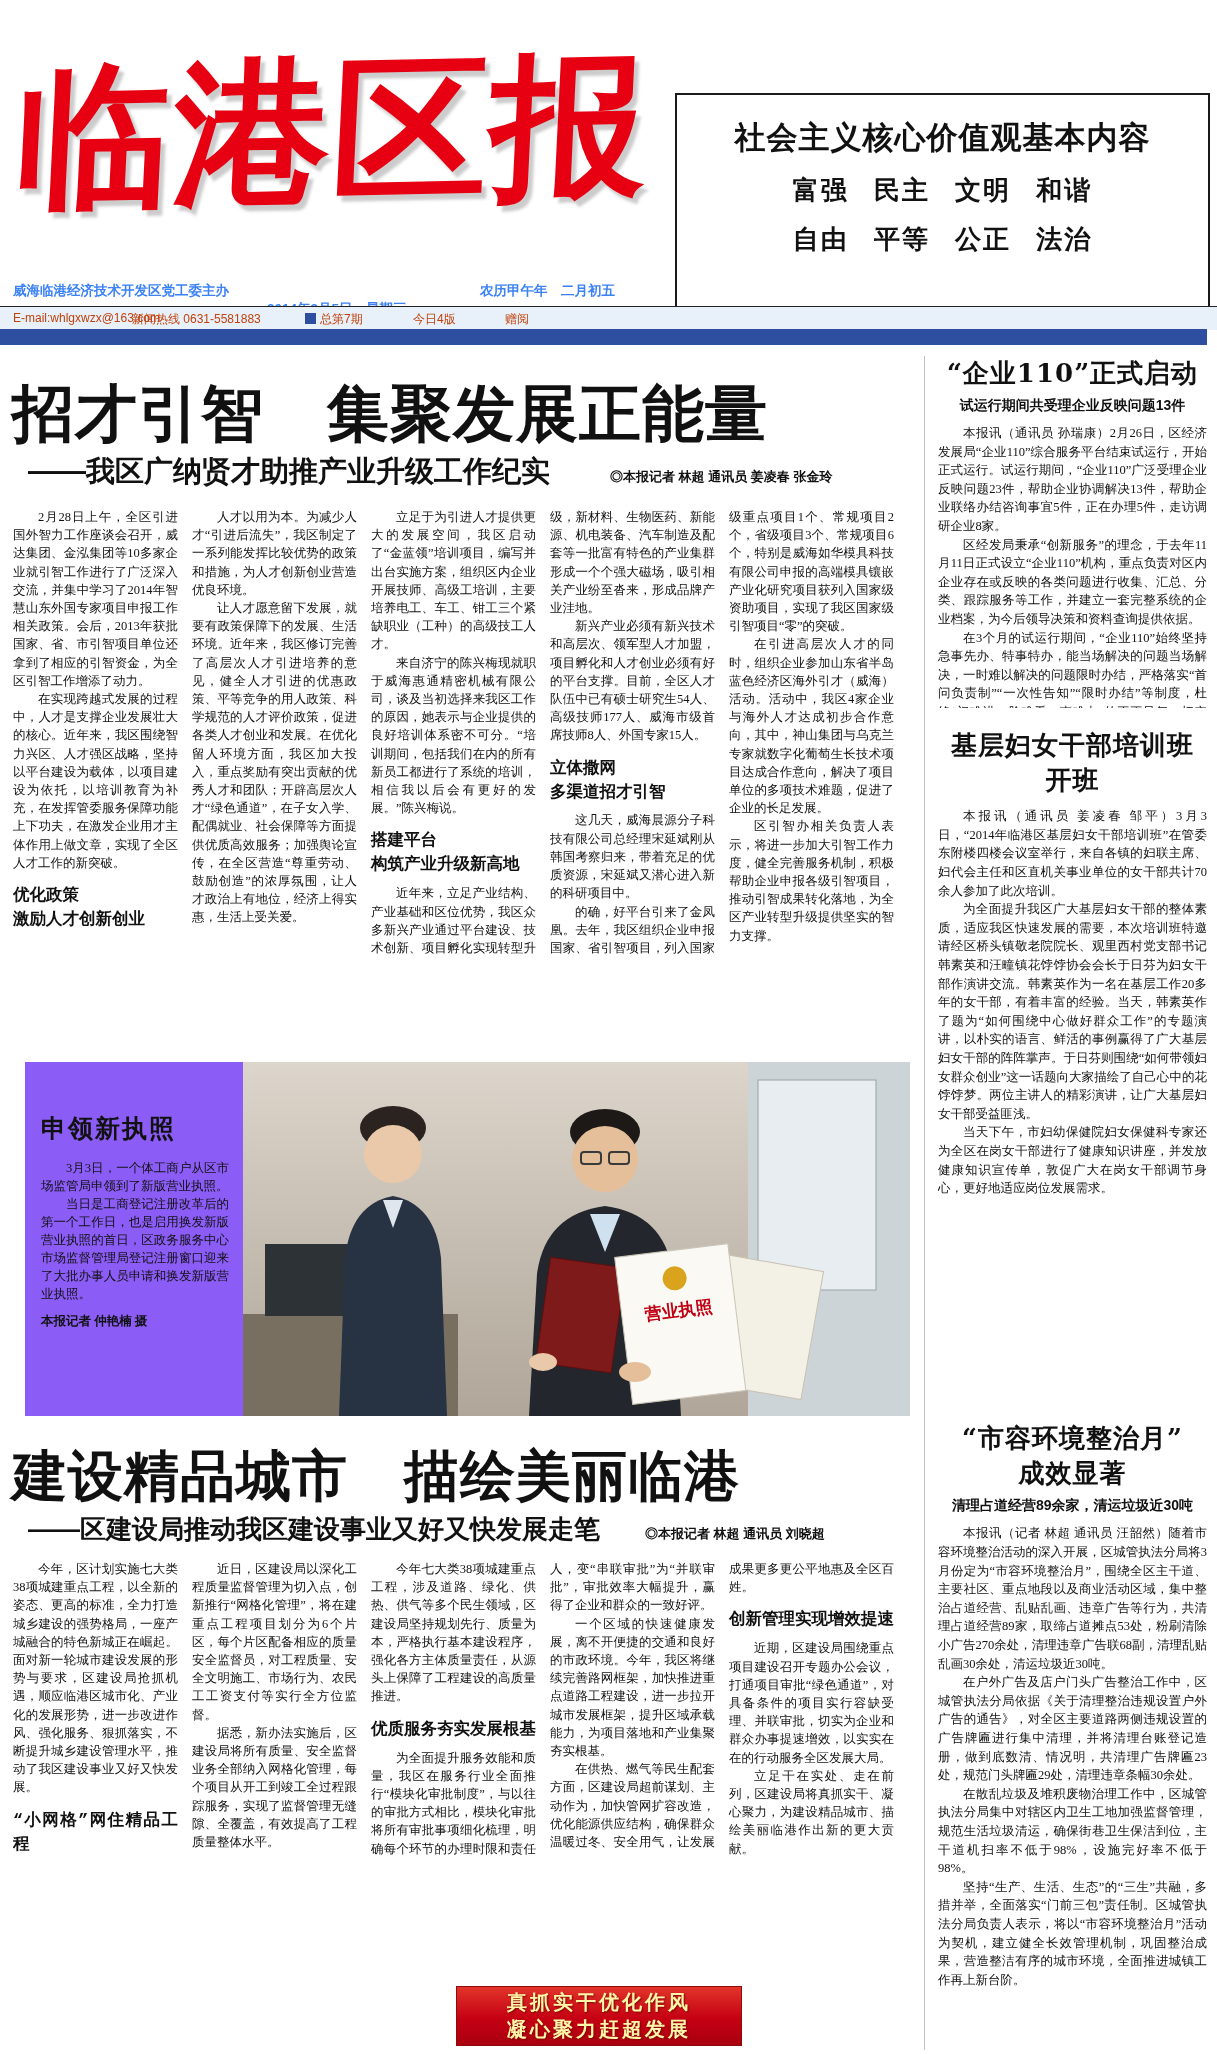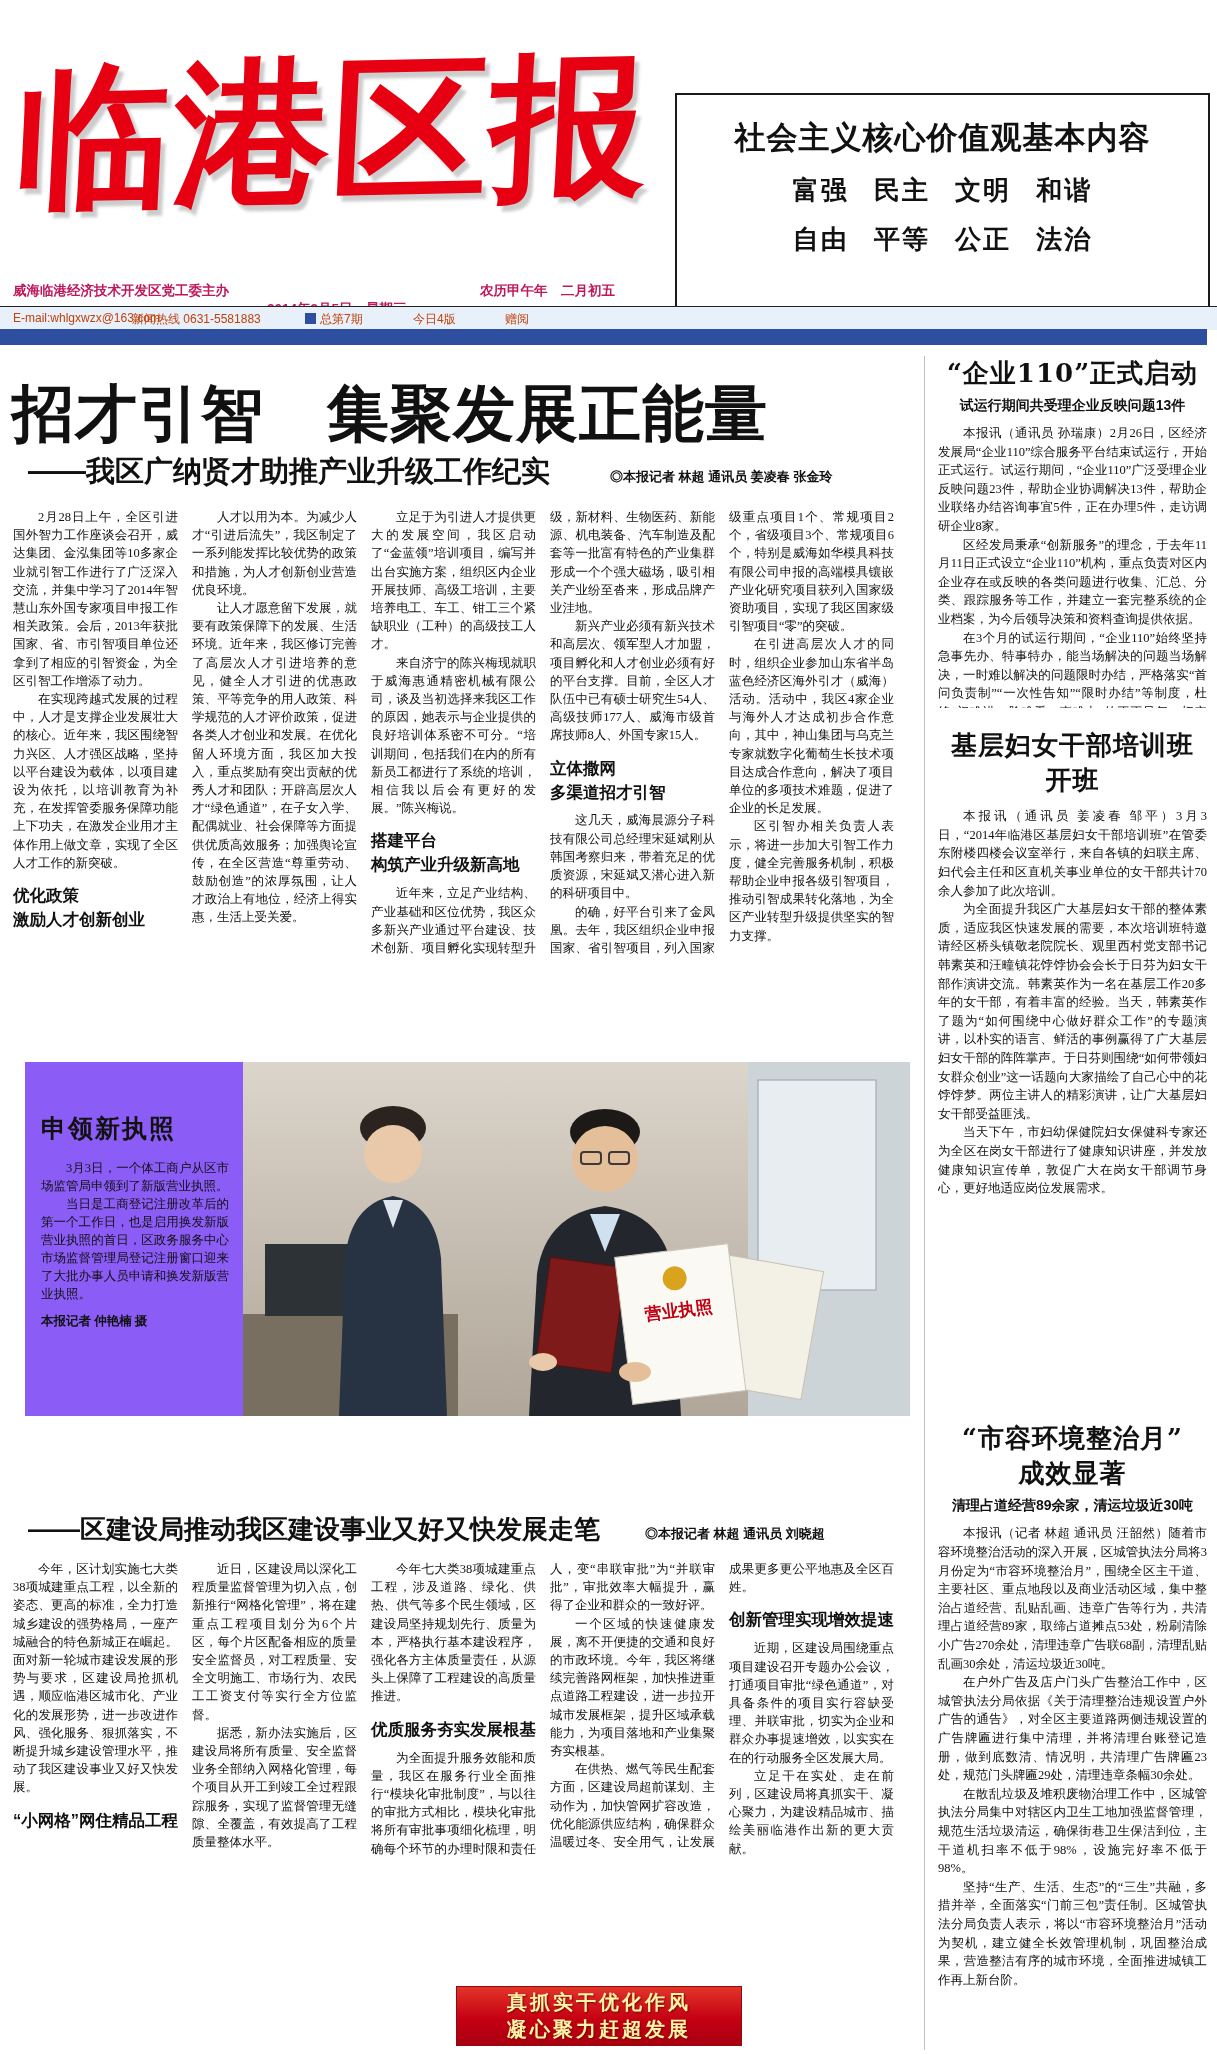--- a/index.html
+++ b/index.html
@@ -11,21 +11,21 @@
     font-family:"DejaVu Serif",serif;font-weight:900;font-size:156px;line-height:210px;
     color:#e60012;letter-spacing:2px;transform:skewX(-4deg) rotate(-1.2deg);
     text-shadow:5px 6px 3px rgba(110,110,110,.35);white-space:nowrap;}
   .values-box{position:absolute;left:675px;top:93px;width:535px;height:215px;
     border:2px solid #1a1a1a;box-sizing:border-box;text-align:center;
     font-family:"Liberation Sans","DejaVu Sans",sans-serif;}
   .vb-title{margin-top:22px;font-size:31px;font-weight:bold;letter-spacing:1px;}
   .vb-line{margin-top:14px;font-size:26px;font-weight:bold;word-spacing:16px;letter-spacing:2px;}
 
   .info1{position:absolute;left:0;top:279px;width:670px;height:26px;
-    font-family:"Liberation Sans","DejaVu Sans",sans-serif;font-size:13.5px;font-weight:bold;color:#be185d;}
+    font-family:"Liberation Sans","DejaVu Sans",sans-serif;font-size:13.5px;font-weight:bold;color:#3b82f6;}
   .info1 .i-pub{position:absolute;left:13px;top:3px;}
   .info1 .i-date{position:absolute;left:267px;top:21px;}
   .info1 .i-lunar{position:absolute;left:480px;top:3px;}
   .info2{position:absolute;left:0;top:306px;width:1217px;height:23px;background:#e8f0f9;
     border-top:1px solid #222;font-family:"Liberation Sans","DejaVu Sans",sans-serif;
     font-size:12px;color:#c2410c;}
   .info2 .i-email{position:absolute;left:13px;top:4px;}
   .info2 .i-hot{position:absolute;left:132px;top:4px;}
   .info2 .i-issue{position:absolute;left:285px;top:4px;margin-left:20px;}
   .info2 .i-pages{position:absolute;left:413px;top:4px;}
@@ -37,21 +37,21 @@
   .headline1{position:absolute;left:12px;top:372px;width:900px;font-size:62px;font-weight:900;
     font-family:"DejaVu Serif","Liberation Serif",serif;letter-spacing:1px;white-space:nowrap;}
   .subrow1{position:absolute;left:28px;top:452px;width:880px;white-space:nowrap;}
   .subrow1 .sub{font-size:29px;font-weight:bold;font-family:"Liberation Sans",sans-serif;}
   .subrow1 .byline{font-size:13px;font-weight:bold;margin-left:60px;font-family:"Liberation Sans",sans-serif;}
   .body1{position:absolute;left:13px;top:508px;width:881px;height:550px;overflow:hidden;
     column-count:5;column-gap:14px;font-size:12.5px;line-height:18.2px;text-align:justify;}
   .body2{position:absolute;left:13px;top:1560px;width:881px;height:488px;overflow:hidden;
     column-count:5;column-gap:14px;font-size:12.5px;line-height:18.2px;text-align:justify;}
   .para{margin:0;text-indent:2em;}
-  .subhead{font-family:Liberation Sans, sans-serif;font-weight:bold;font-size:16.5px;
+  .subhead{font-family:Liberation Mono, monospace;font-weight:bold;font-size:16.5px;
     line-height:1.45;margin:12px 0 7px;white-space:pre-line;break-inside:avoid;text-indent:0;}
 
   
   .photo{position:absolute;left:25px;top:1062px;width:885px;height:354px;background:#b9b0a3;}
   .photo svg{position:absolute;left:218px;top:0;}
   .caption{position:absolute;left:0;top:0;width:218px;height:354px;background:#8b5cf6;box-sizing:border-box;
     padding:50px 14px 10px 16px;}
   .cap-title{font-size:25px;font-weight:900;font-family:"DejaVu Serif",serif;letter-spacing:2px;margin-bottom:14px;}
   .caption .para{font-size:12.5px;line-height:18px;text-align:justify;}
   .cap-credit{margin-top:10px;font-size:12.5px;font-weight:bold;}
@@ -179,20 +179,21 @@
     <div class="caption">
       <div class="cap-title">申领新执照</div>
       <div>
           <p class="para">3月3日，一个体工商户从区市场监管局申领到了新版营业执照。</p>
           <p class="para">当日是工商登记注册改革后的第一个工作日，也是启用换发新版营业执照的首日，区政务服务中心市场监督管理局登记注册窗口迎来了大批办事人员申请和换发新版营业执照。</p>
         </div>
       <div class="cap-credit">本报记者 仲艳楠 摄</div>
     </div>
   </div>
 
+  <div class="headline2">建设精品城市　描绘美丽临港</div>
   <div class="subrow2">
     <span class="sub">——区建设局推动我区建设事业又好又快发展走笔</span><span class="byline">◎本报记者 林超 通讯员 刘晓超</span>
   </div>
   <div class="body2">
       <p class="para">今年，区计划实施七大类38项城建重点工程，以全新的姿态、更高的标准，全力打造城乡建设的强势格局，一座产城融合的特色新城正在崛起。面对新一轮城市建设发展的形势与要求，区建设局抢抓机遇，顺应临港区城市化、产业化的发展形势，进一步改进作风、强化服务、狠抓落实，不断提升城乡建设管理水平，推动了我区建设事业又好又快发展。</p>
       <p class="subhead">“小网格”网住精品工程</p>
       <p class="para">近日，区建设局以深化工程质量监督管理为切入点，创新推行“网格化管理”，将在建重点工程项目划分为6个片区，每个片区配备相应的质量安全监督员，对工程质量、安全文明施工、市场行为、农民工工资支付等实行全方位监督。</p>
       <p class="para">据悉，新办法实施后，区建设局将所有质量、安全监督业务全部纳入网格化管理，每个项目从开工到竣工全过程跟踪服务，实现了监督管理无缝隙、全覆盖，有效提高了工程质量整体水平。</p>
       <p class="para">今年七大类38项城建重点工程，涉及道路、绿化、供热、供气等多个民生领域，区建设局坚持规划先行、质量为本，严格执行基本建设程序，强化各方主体质量责任，从源头上保障了工程建设的高质量推进。</p>
       <p class="subhead">优质服务夯实发展根基</p>

